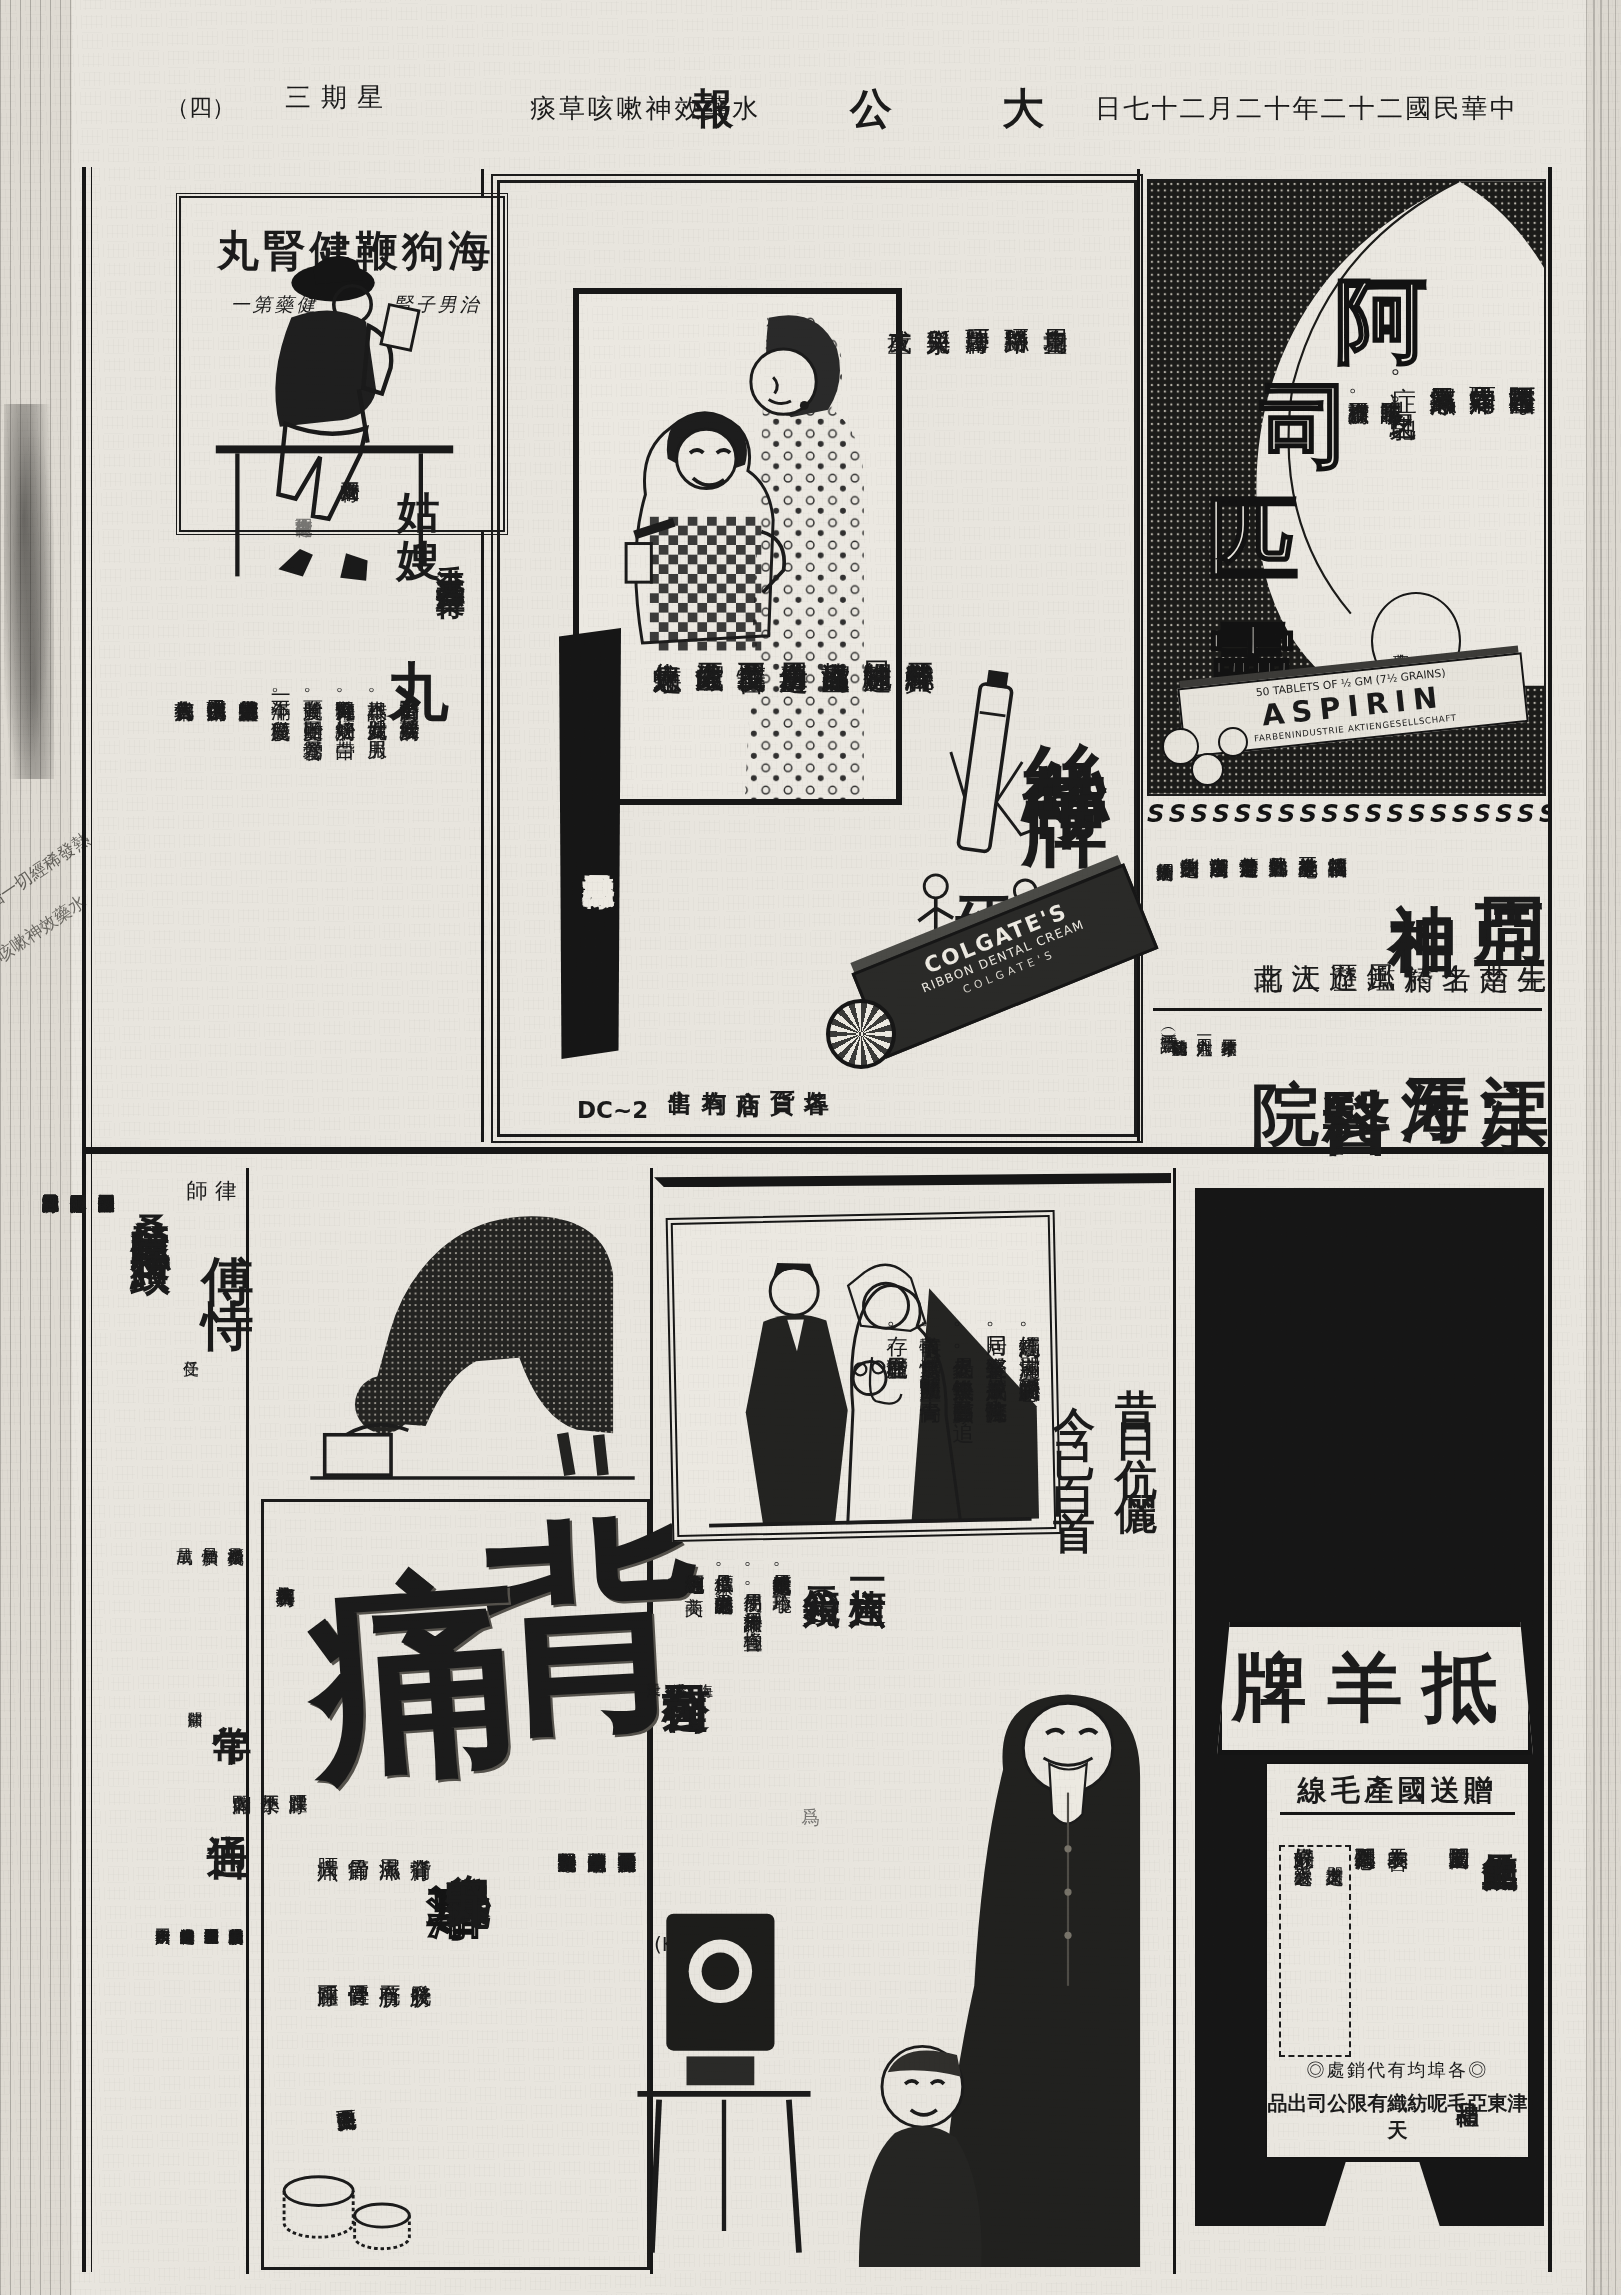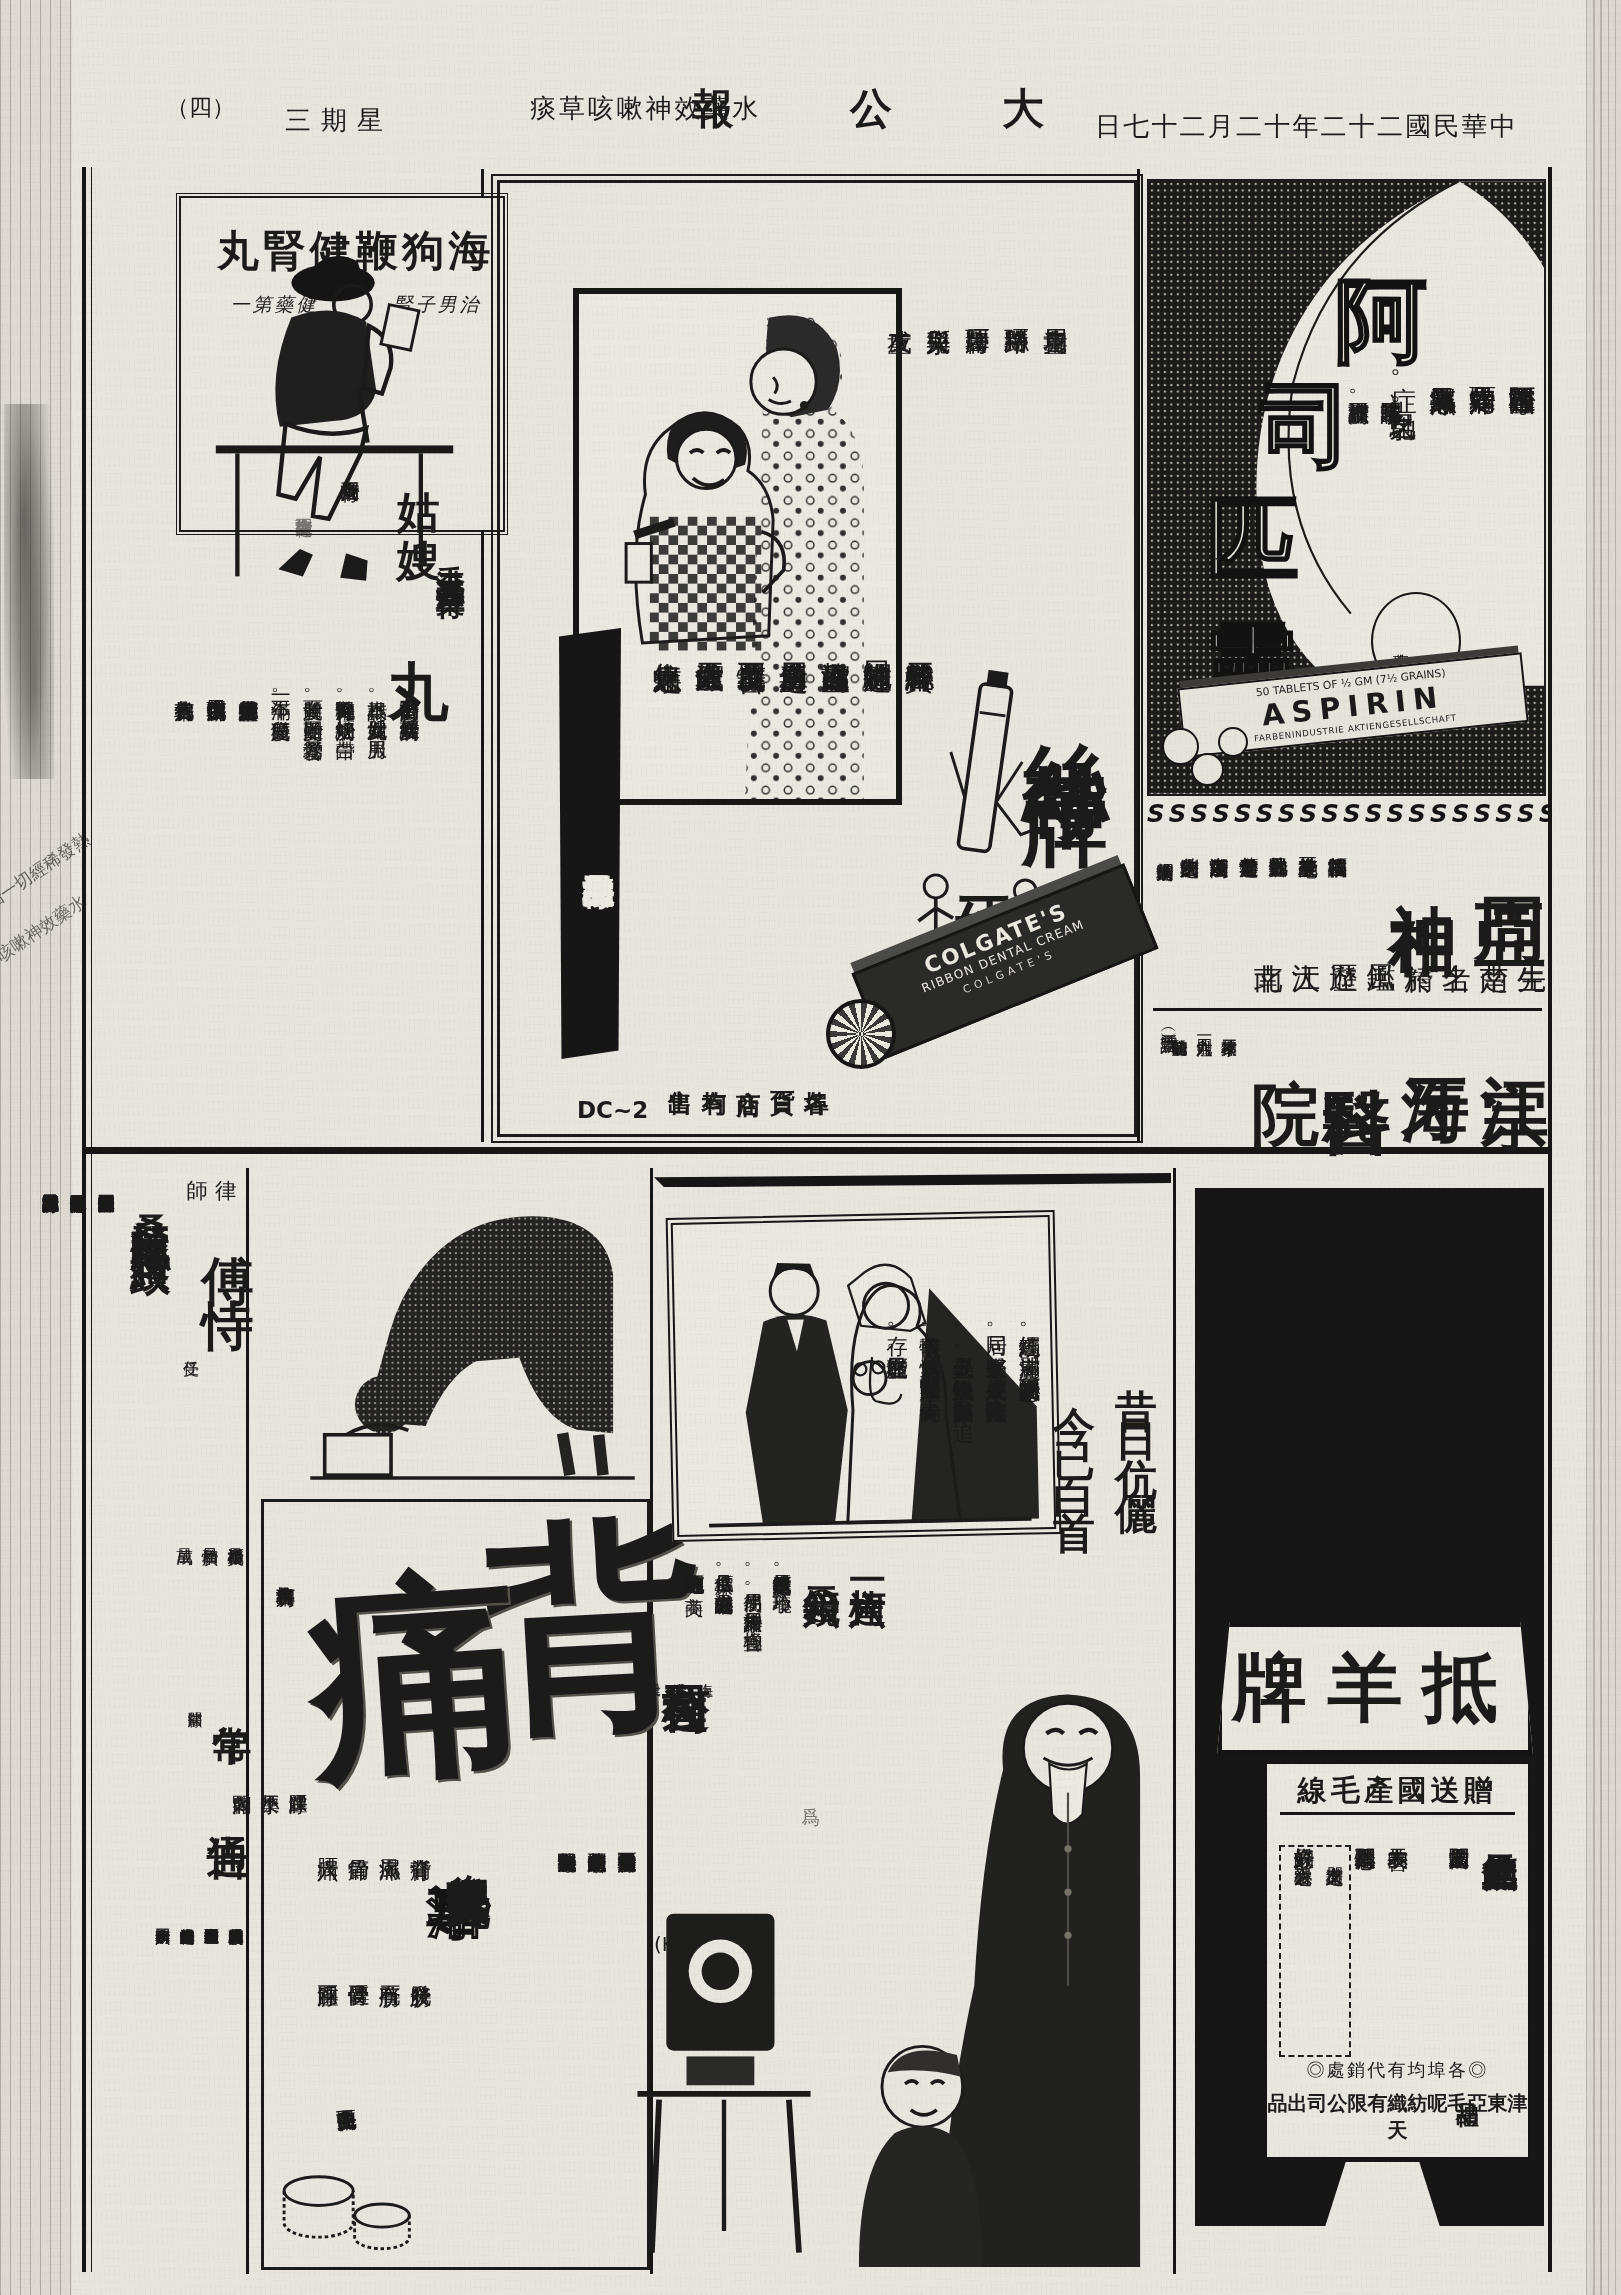--- a/index.html
+++ b/index.html
@@ -31,26 +31,26 @@
 <div class="page">
 
   <div class="abs" style="left:0;top:0;width:72px;height:2295px;background:#dedad2;
               background-image:repeating-linear-gradient(90deg, rgba(30,28,25,.25) 0 1.4px, transparent 1.4px 10px);">
     <div class="abs" style="left:4.3px;top:404px;width:50px;height:375px;background:radial-gradient(ellipse at 40% 30%, rgba(25,24,22,.55), transparent 70%),radial-gradient(ellipse at 60% 75%, rgba(25,24,22,.45), transparent 65%);"></div>
     <div class="abs" style="left:-43px;top:850px;width:187px;font-size:17.3px;color:#3a3833;transform:rotate(-34deg);opacity:.75;">專治一切經稀發熱</div>
     <div class="abs" style="left:-48px;top:908px;width:202px;font-size:17.3px;color:#3a3833;transform:rotate(-34deg);opacity:.7;">痰草咳嗽神效藥水</div>
   </div>
 
   <div class="abs" style="left:166px;top:92px;font-size:23px;">（四）</div>
-  <div class="abs" style="left:285px;top:103px;font-size:26px;letter-spacing:10px;">三期星</div>
+  <div class="abs" style="left:285px;top:80px;font-size:26px;letter-spacing:10px;">三期星</div>
   <div class="abs" style="left:530px;top:91px;font-size:26px;letter-spacing:2.9px;">痰草咳嗽神效藥水</div>
   <div class="abs" style="left:692px;top:81px;font-size:42px;font-weight:bold;">報</div>
   <div class="abs" style="left:850px;top:81px;font-size:42px;font-weight:bold;">公</div>
   <div class="abs" style="left:1002px;top:81px;font-size:42px;font-weight:bold;">大</div>
-  <div class="abs" style="left:1095px;top:91px;font-size:26px;letter-spacing:2.2px;margin-top:18px;">日七十二月二十年二十二國民華中</div>
+  <div class="abs" style="left:1095px;top:91px;font-size:26px;letter-spacing:2.2px;">日七十二月二十年二十二國民華中</div>
 
   <div class="abs rule-v" style="left:82px;top:167px;height:2105px;"></div>
   <div class="abs rule-v" style="left:91px;top:167px;height:2105px;width:1.4px;"></div>
   <div class="abs rule-v" style="left:1548px;top:167px;height:2105px;"></div>
   <div class="abs" style="left:1586px;top:0;width:36px;height:2295px;background:#dcd8d0;background-image:repeating-linear-gradient(90deg, rgba(30,28,25,.2) 0 1.4px, transparent 1.4px 7.2px);"></div>
   <div class="abs rule-h" style="left:85px;top:1147px;width:1465px;height:7.2px;"></div>
   <div class="abs rule-v" style="left:481px;top:169px;height:973px;width:2.9px;"></div>
   <div class="abs rule-v" style="left:1137px;top:169px;height:973px;width:2.9px;"></div>
   <div class="abs rule-v" style="left:246px;top:1168px;height:1106px;width:2.9px;"></div>
   <div class="abs rule-v" style="left:650px;top:1168px;height:1106px;width:2.9px;"></div>

